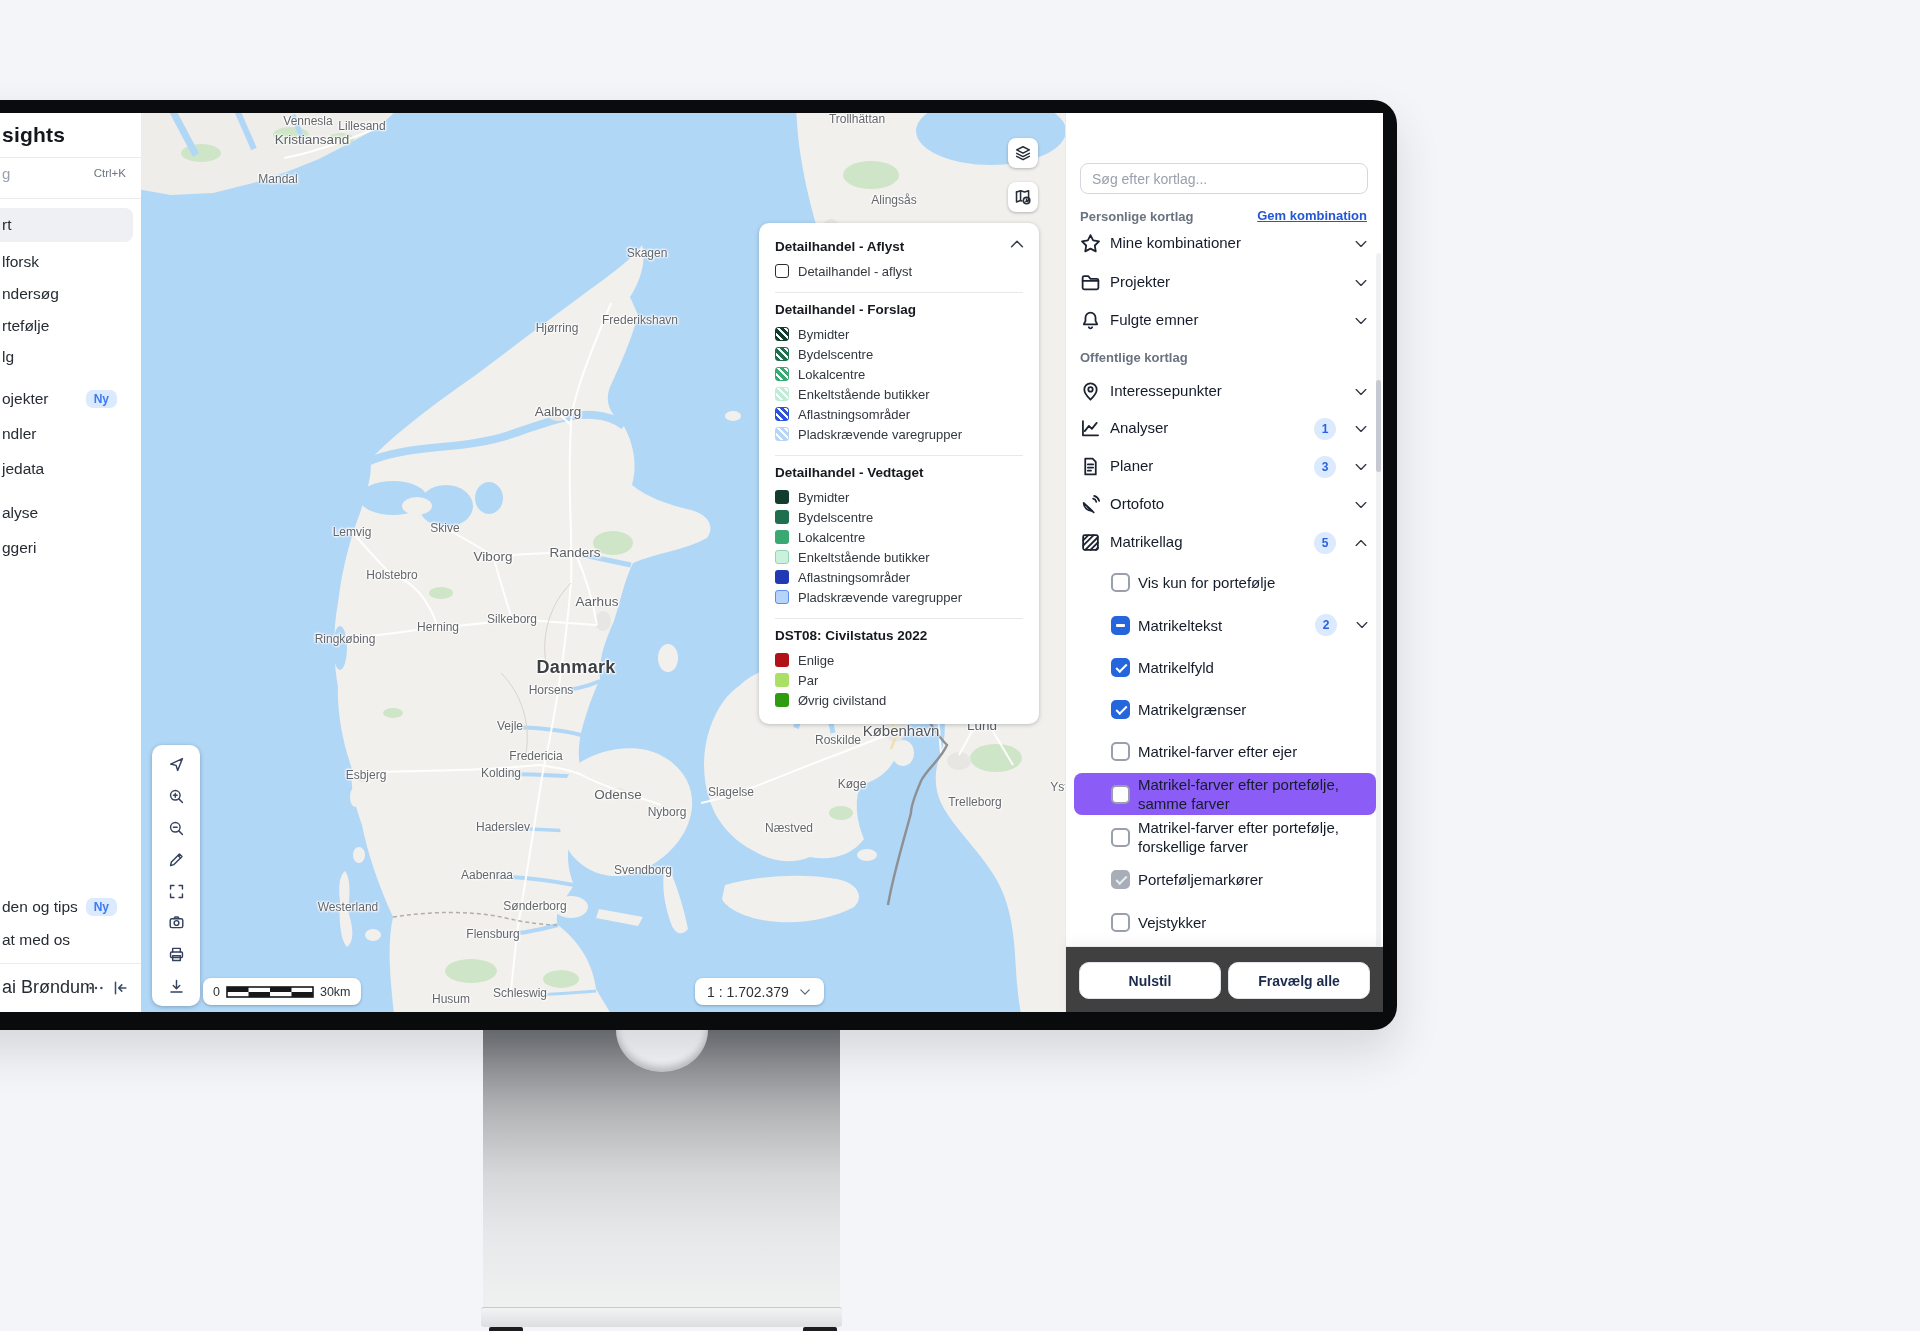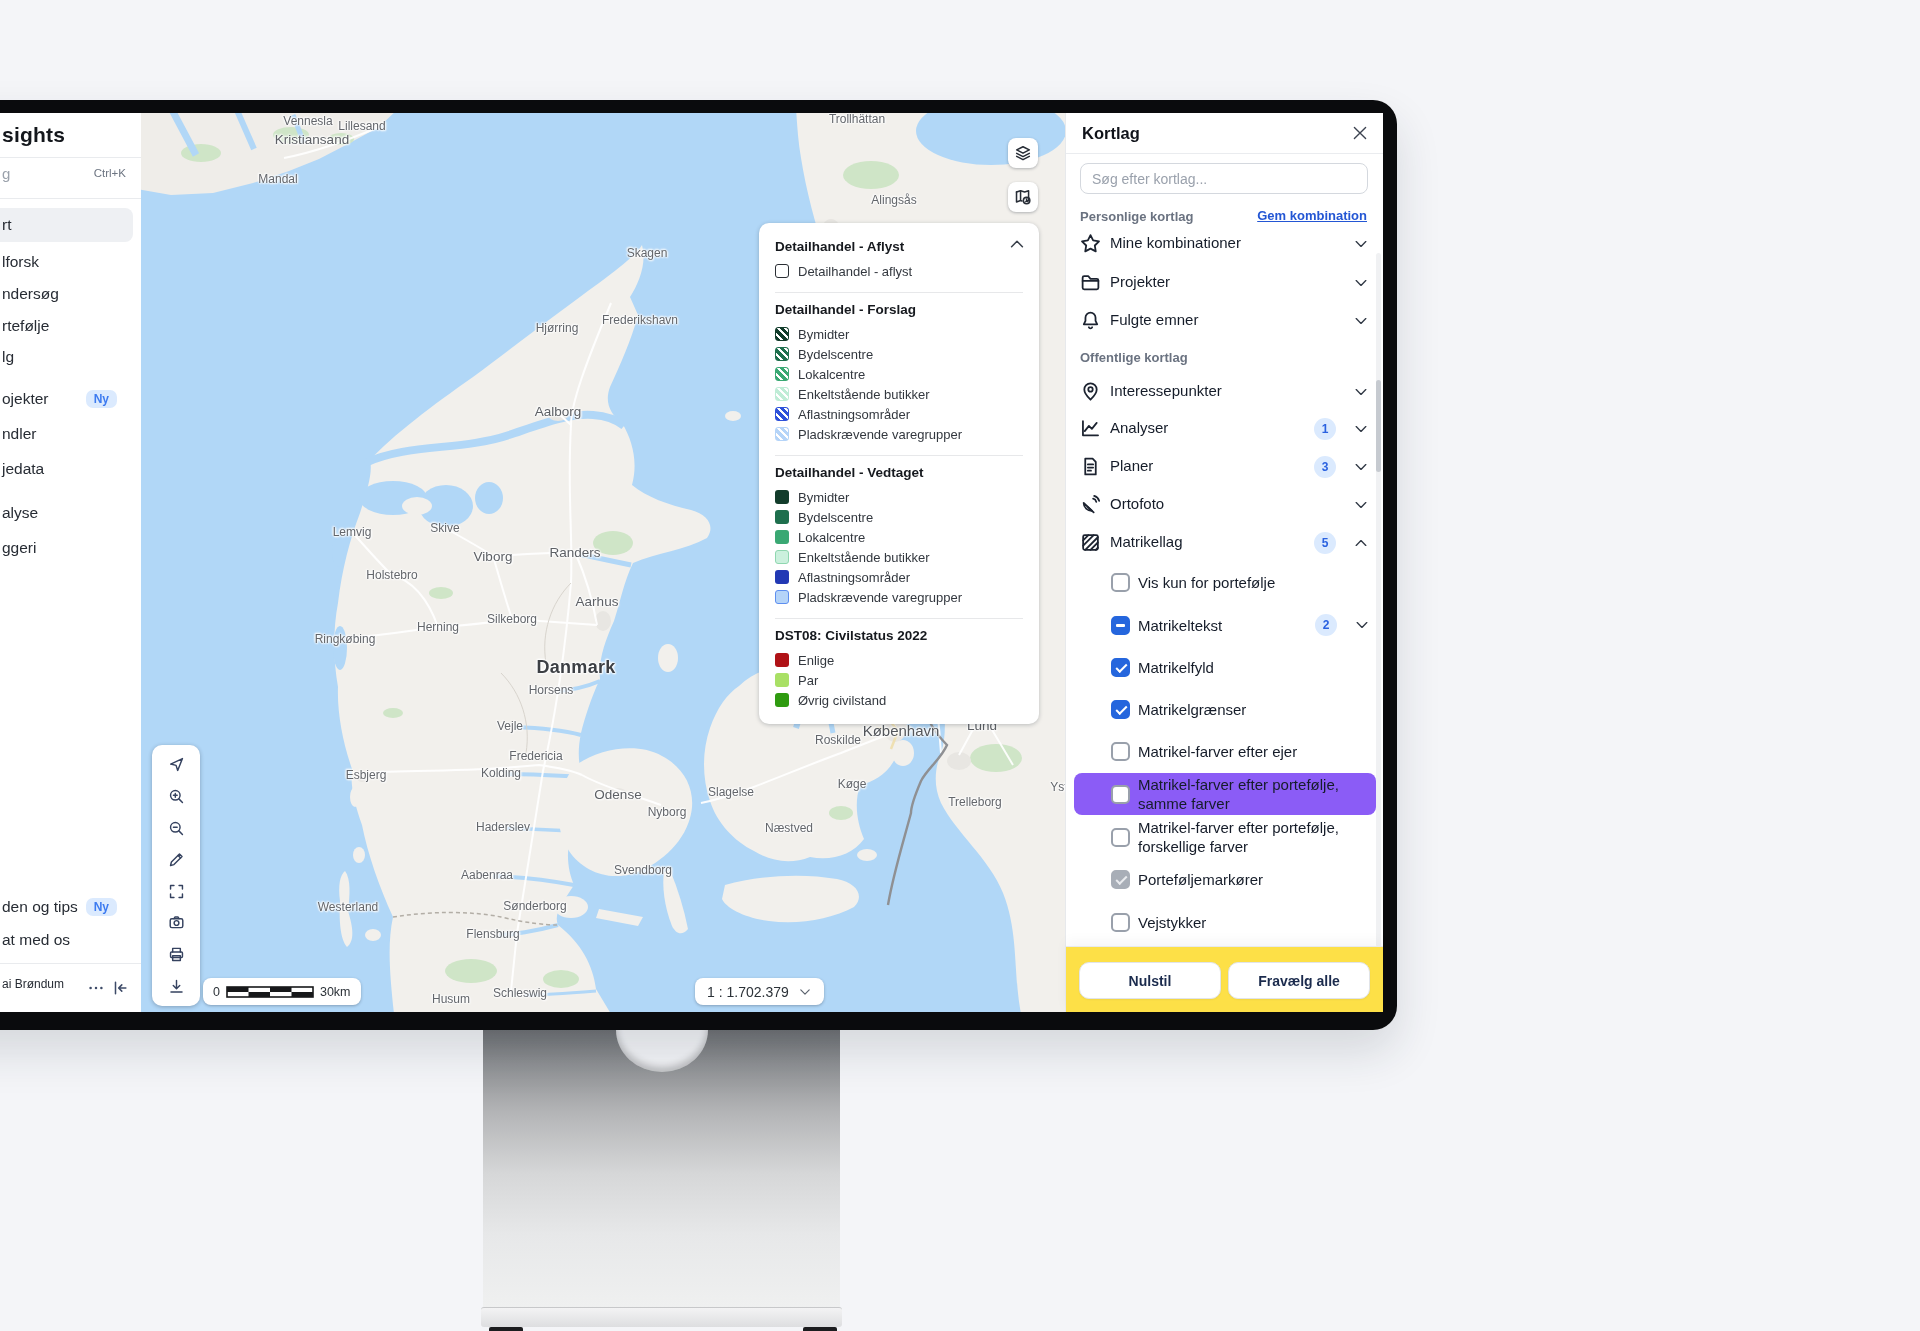--- a/index.html
+++ b/index.html
@@ -28,21 +28,21 @@
     border-right:1px solid #e9ebee;}
   .sb-title{position:absolute;left:62px;top:10px;font-size:21px;font-weight:bold;color:#14171c;letter-spacing:.2px;}
   .sb-divider{position:absolute;left:0;width:201px;height:1px;background:#e9ebee;}
   .sb-search-text{position:absolute;left:62px;top:52px;font-size:15px;color:#9aa1ab;}
   .sb-shortcut{position:absolute;right:15px;top:54px;font-size:11.5px;color:#6d7582;}
   .sb-item{position:absolute;left:0;height:34px;width:193px;display:flex;align-items:center;
     font-size:15.5px;color:#272c34;padding-left:62px;box-sizing:border-box;border-radius:0 8px 8px 0;}
   .sb-item.active{background:#eef0f3;}
   .badge-ny{position:absolute;right:16px;background:#dbeafe;color:#3d7bf0;font-size:12px;font-weight:bold;
     padding:3px 8px;border-radius:7px;line-height:1;}
-  .sb-user{position:absolute;left:62px;top:864px;font-size:12px;color:#272c34;}
+  .sb-user{position:absolute;left:62px;top:864px;font-size:18px;color:#272c34;}
   .sb-icon-btn{position:absolute;top:866px;width:22px;height:18px;color:#3e4b68;}
   .sb-icon-btn svg{width:18px;height:18px;}
 
   
   .map-wrap{position:absolute;left:141px;top:113px;width:924px;height:899px;overflow:hidden;z-index:3;background:#b1d7f7;}
   .map-wrap svg.basemap{position:absolute;left:0;top:0;}
   .city{position:absolute;transform:translate(-50%,-50%);color:#63666b;font-size:12px;white-space:nowrap;
     text-shadow:0 0 2px #fff,0 0 2px #fff,0 0 3px #fff,1px 1px 2px #fff,-1px -1px 2px #fff;}
   .city.t2{font-size:13.5px;color:#5d6065;}
   .city.t3{font-size:15px;color:#53565b;}
@@ -93,21 +93,21 @@
   .kp-child .clabel{font-size:15px;color:#151c29;line-height:19px;max-width:210px;}
   .cb{width:19px;height:19px;border:2px solid #99a0ab;border-radius:5px;background:#fff;box-sizing:border-box;flex:0 0 auto;position:relative;}
   .cb.checked,.cb.indet{background:#2566dd;border-color:#2566dd;}
   .cb.checked::after{content:"";position:absolute;left:3px;top:4px;width:9px;height:4px;border-left:2.4px solid #fff;border-bottom:2.4px solid #fff;transform:rotate(-45deg);}
   .cb.indet::after{content:"";position:absolute;left:3px;top:6px;width:9px;height:3px;background:#fff;border-radius:1px;}
   .cb.disabled{background:#a8aeb7;border-color:#a8aeb7;}
   .cb.disabled::after{content:"";position:absolute;left:3px;top:4px;width:9px;height:4px;border-left:2.4px solid #e9ebee;border-bottom:2.4px solid #e9ebee;transform:rotate(-45deg);}
   .child-badge{position:absolute;right:39px;min-width:22px;height:22px;border-radius:11px;background:#dbeafe;color:#2b62e0;
     font-size:12px;font-weight:bold;display:flex;align-items:center;justify-content:center;}
   .child-chevron{position:absolute;right:6px;width:16px;height:16px;color:#323a46;}
-  .kp-footer{position:absolute;left:0;bottom:0;width:100%;height:65px;background:#fde047;border-top:1px solid #e8eaed;
+  .kp-footer{position:absolute;left:0;bottom:0;width:100%;height:65px;background:#404040;border-top:1px solid #e8eaed;
     box-shadow:0 -5px 12px rgba(15,23,42,.04);}
   .kp-btn{position:absolute;top:15px;width:142px;height:37px;background:#fff;border:1px solid #e1e4e9;border-radius:10px;
     font-size:14px;font-weight:bold;color:#1b2b4d;display:flex;align-items:center;justify-content:center;cursor:pointer;
     box-shadow:0 1px 2px rgba(15,23,42,.05);font-family:"Liberation Sans",sans-serif;}
   .kp-scrolltrack{position:absolute;right:2px;top:140px;width:5px;height:694px;background:#f0f1f3;border-radius:3px;}
   .kp-scrollthumb{position:absolute;right:2px;top:267px;width:5px;height:92px;background:#c6cad0;border-radius:3px;}
 
   svg.icon{display:block;}
 </style>
 </head>
@@ -493,28 +493,20 @@
     <span>1 :  1.702.379</span>
     <span id="ratio-chev">
         <svg class="icon" width="14" height="14" viewBox="0 0 20 20" fill="none" stroke="currentColor" stroke-width="1.7" stroke-linecap="round" stroke-linejoin="round">
           <path d="M4 7l6 6 6-6"></path>
         </svg>
       </span>
   </div>
 </div>
 
 <div class="kort-panel">
-  <div class="kp-header">
-    <div class="kp-title">Kortlag</div>
-    <div class="kp-close" id="kp-close">
-        <svg class="icon" width="16" height="16" viewBox="0 0 20 20" fill="none" stroke="currentColor" stroke-width="1.7" stroke-linecap="round" stroke-linejoin="round">
-          <path d="M3 3l14 14M17 3L3 17"></path>
-        </svg>
-      </div>
-  </div>
   <input class="kp-search" placeholder="Søg efter kortlag..." style="">
   <div class="kp-sect" style="top:96px">Personlige kortlag</div>
   <div class="kp-link" style="top:95px">Gem kombination</div>
   <div id="kp-personal">
       <div class="kp-row" style="top: 112px;">
         <span class="ico">
           <svg class="icon" width="21" height="21" viewBox="0 0 20 20" fill="none" stroke="currentColor" stroke-width="1.7" stroke-linecap="round" stroke-linejoin="round">
             <path d="M10 2l2.5 5.1 5.6.8-4 4 .9 5.6L10 14.9l-5 2.6.9-5.6-4-4 5.6-.8z"></path>
           </svg>
         </span>

